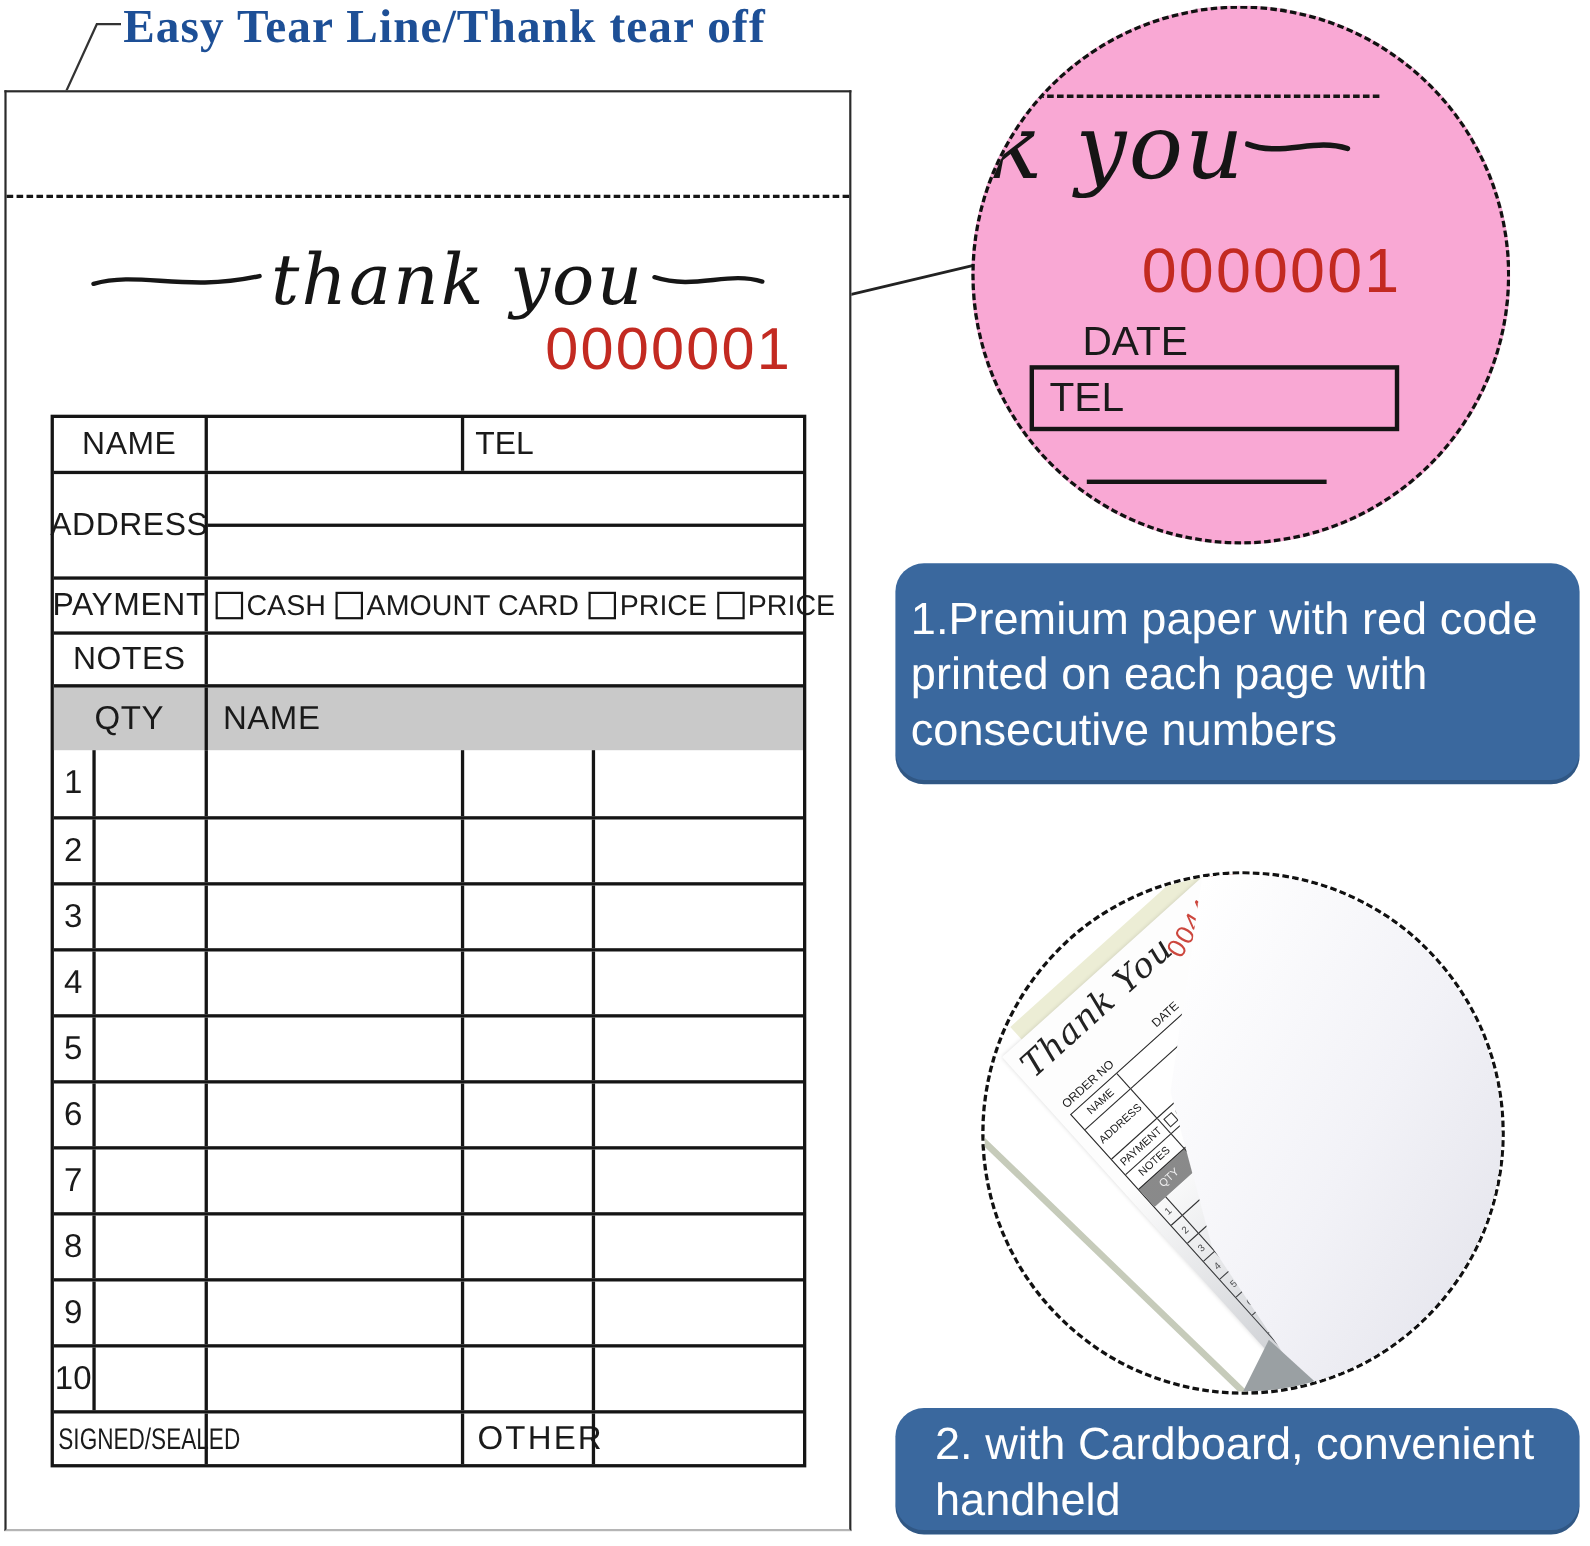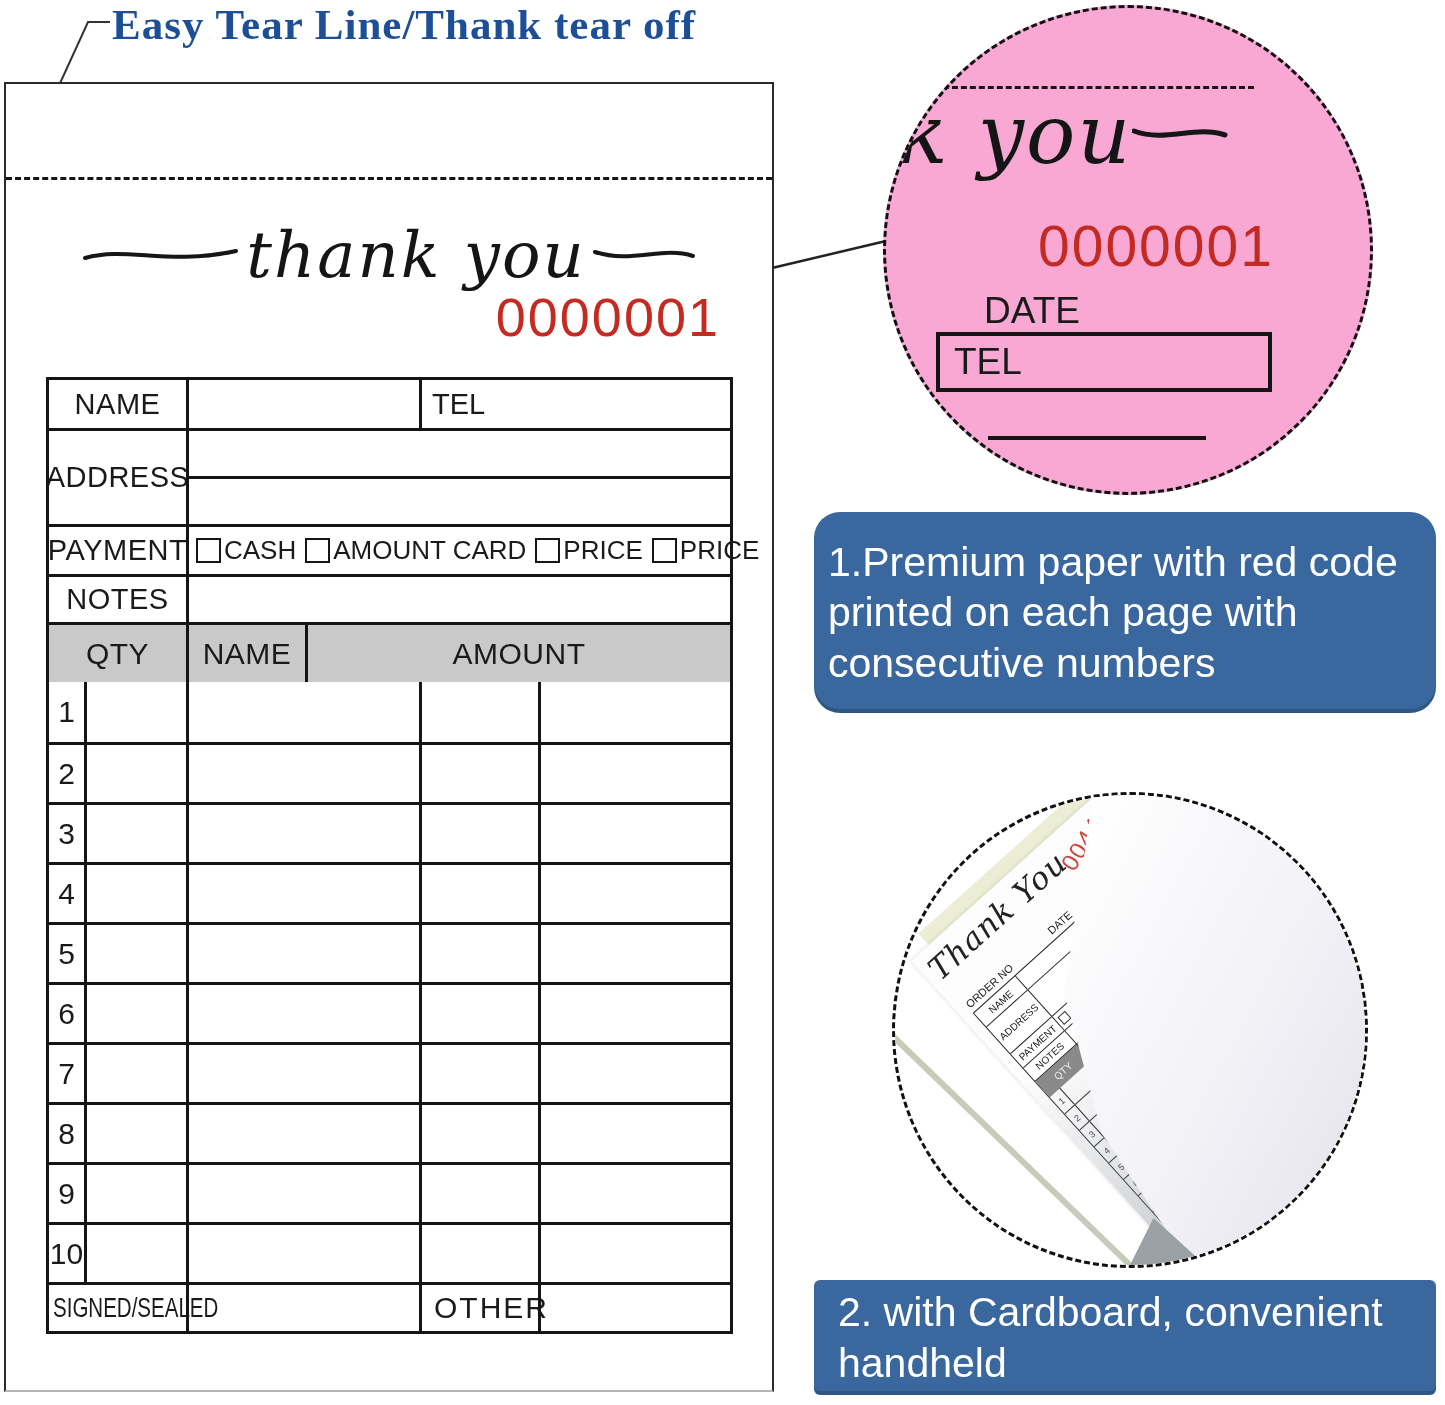--- a/index.html
+++ b/index.html
@@ -71,21 +71,21 @@
   .zc-date{left:98px;top:284px;font-size:37px;line-height:1;}
   .zc-telbox{left:50px;top:324px;width:336px;height:60px;border:4px solid #151515;box-sizing:border-box;
              display:flex;align-items:center;padding-left:14px;font-size:37px;}
   .zc-line{left:102px;top:428px;width:218px;border-top:4px solid #151515;height:0;}
 
   
   .bluebox{left:814px;width:622px;background:#3a689e;border-radius:26px;color:#fff;
            display:flex;align-items:center;justify-content:center;text-align:left;
            font-size:41px;line-height:1.22;box-shadow:inset 0 -4px 0 rgba(0,0,0,.16);}
   .bluebox-1{top:512px;height:201px;padding:0 14px;box-sizing:border-box;}
-  .bluebox-2{top:1280px;height:115px;padding:0 24px;box-sizing:border-box;border-radius:6px;}
+  .bluebox-2{top:1280px;height:115px;padding:0 36px;box-sizing:border-box;border-radius:26px;}
 
   
   .photo-circle{left:892px;top:792px;width:470px;height:470px;border:3.5px dashed #111;border-radius:50%;
                 background:#fff;overflow:hidden;}
   .cream-edge{left:14px;top:52px;width:235px;height:62px;background:#ecedd5;transform:rotate(-42deg);}
   .stack-edge{left:-28px;top:212px;width:430px;height:6px;background:#c6cbba;transform:rotate(44deg);transform-origin:left top;}
   .mini-form{left:16px;top:166px;width:292px;height:470px;background:#fdfdfd;transform:rotate(-42deg);
              transform-origin:top left;box-shadow:0 0 4px rgba(0,0,0,.15);}
   .mini-form::after{content:"";position:absolute;inset:0;
       background:linear-gradient(to bottom,rgba(0,0,0,0) 35%,rgba(120,126,138,.28) 70%,rgba(105,110,122,.45) 100%);}
@@ -193,21 +193,20 @@
       </div>
 
       <div class="trow h-notes">
         <div class="tcell lblcell w-label">NOTES</div>
         <div class="tcell w-rest"></div>
       </div>
 
       <div class="trow h-head items-header">
         <div class="tcell w-label">QTY</div>
         <div class="tcell w-price">NAME</div>
-        <div class="tcell w-rest">AMOUNT</div>
       </div>
 
       <div>
           <div class="trow h-item">
           <div class="tcell numcell">1</div>
           <div class="tcell qtyrest"></div>
           <div class="tcell w-val"></div>
           <div class="tcell w-price"></div>
           <div class="tcell w-rest"></div>
         </div>

